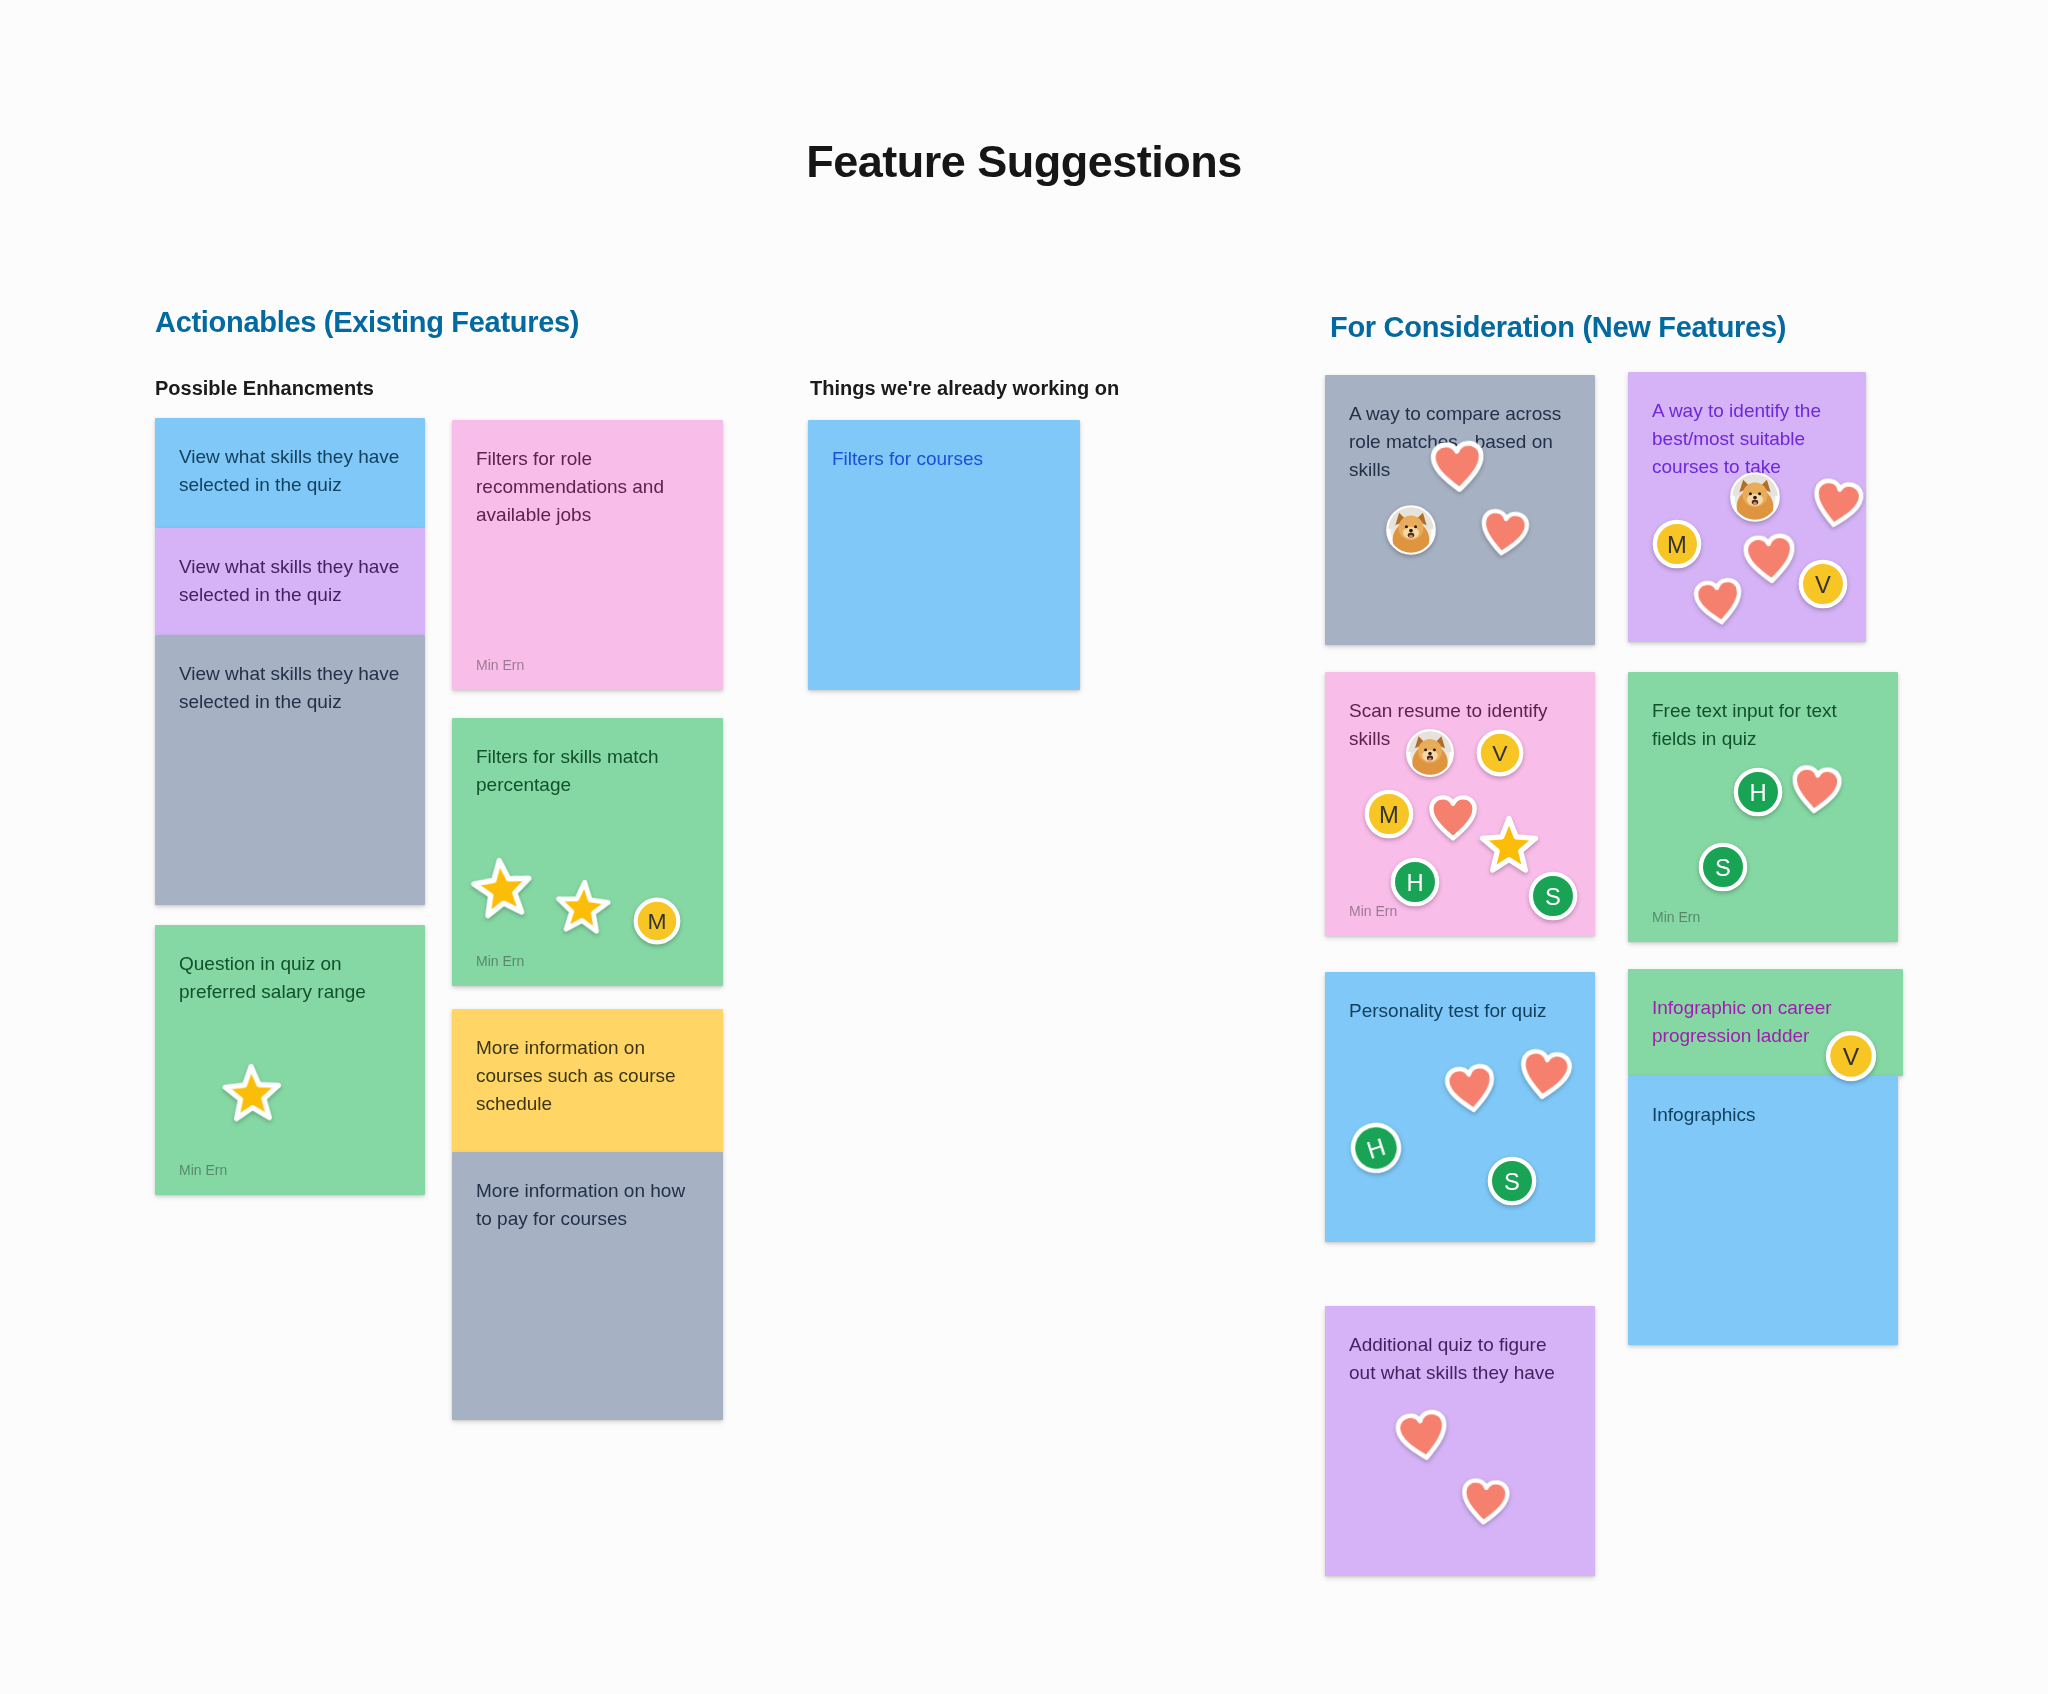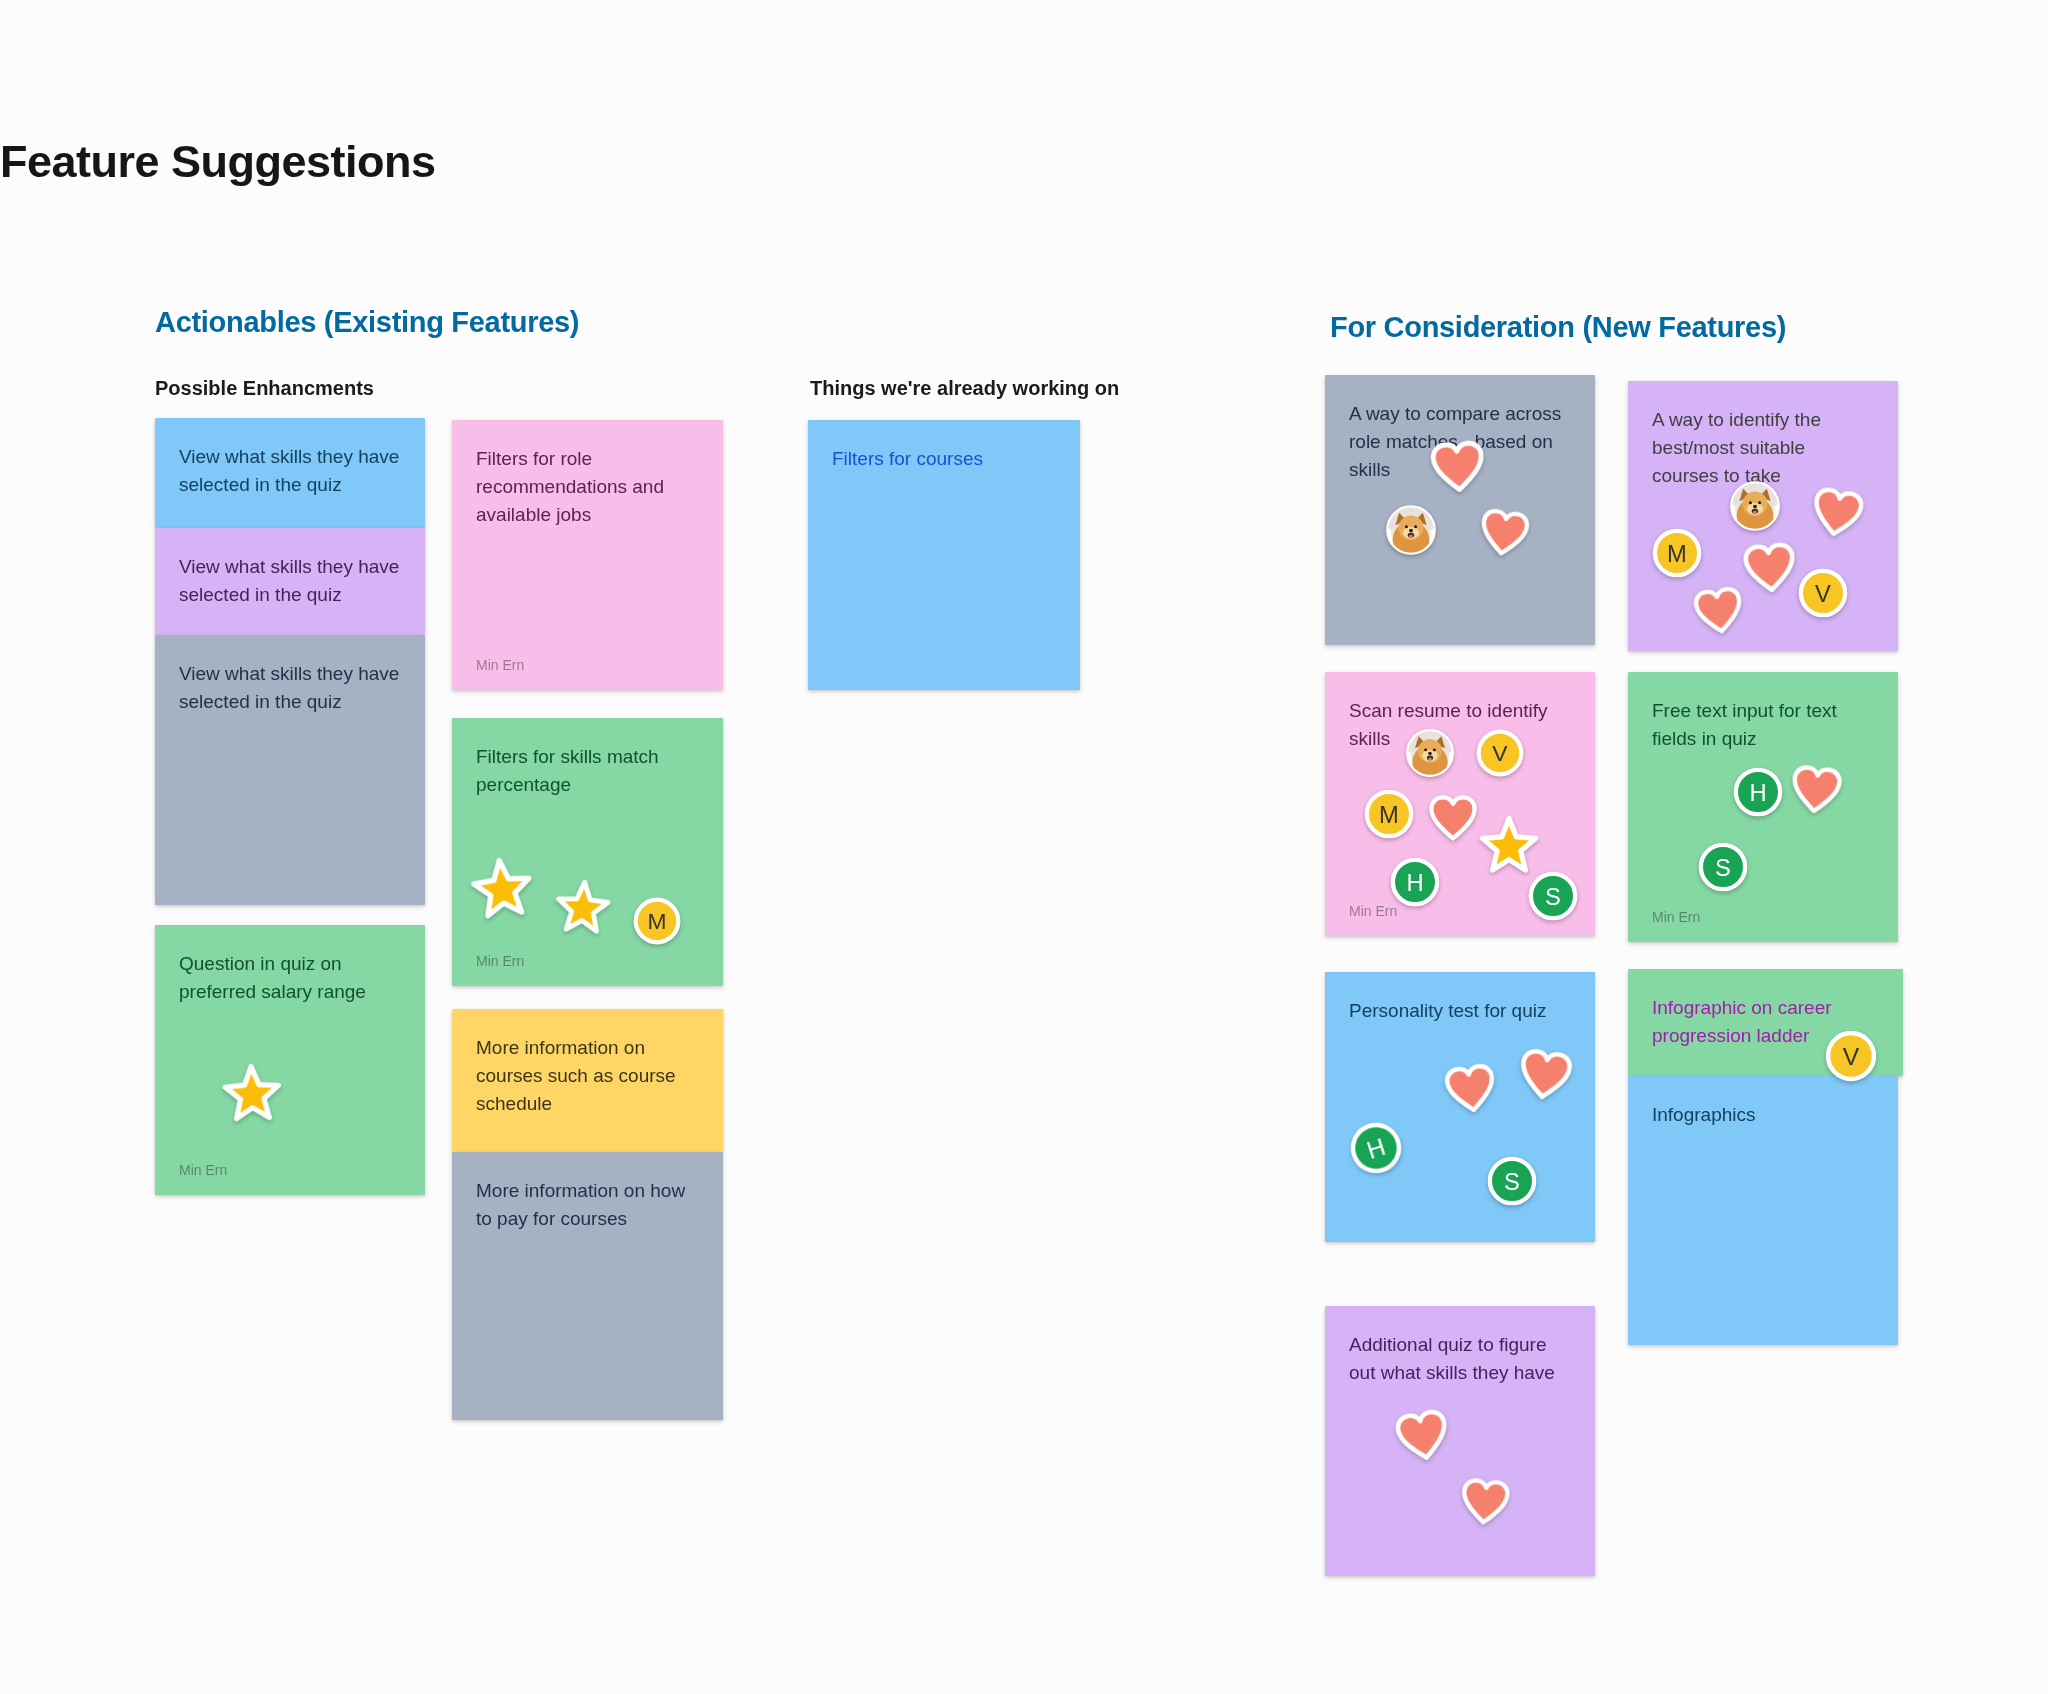--- a/index.html
+++ b/index.html
@@ -1,21 +1,21 @@
 <!DOCTYPE html>
 <html><head>
 <meta charset="utf-8">
 <style>
   html,body{margin:0;padding:0;background:#FCFCFC;}
   .canvas{
     position:relative;width:2048px;height:1694px;background:#FCFCFC;
     font-family:"Liberation Sans",sans-serif;overflow:hidden;
   }
   .board-title{
-    position:absolute;top:136px;left:0;width:100%;
+    position:absolute;top:136px;left:0;width:100%;text-align:center;
     font-size:45px;font-weight:700;color:#161616;margin:0;letter-spacing:-0.5px;
   }
   .section-heading{position:absolute;font-size:29px;font-weight:700;color:#0369a1;margin:0;letter-spacing:-0.3px;}
   .sub-heading{position:absolute;font-size:20px;font-weight:700;color:#1b1b1b;margin:0;}
   #notes-layer{position:absolute;left:0;top:0;width:100%;height:100%;}
   .note{
     position:absolute;border-radius:1px;
     box-shadow:0 2px 5px rgba(0,0,0,0.16), 0 1px 2px rgba(0,0,0,0.08);
   }
   .note-text{padding:25px 24px 0 24px;font-size:19px;line-height:28px;}
@@ -104,21 +104,21 @@
         <circle cx="58.5" cy="44" r="2.8" fill="#2A1B12"></circle>
         <circle cx="50" cy="51" r="3.4" fill="#2A1B12"></circle>
         <ellipse cx="50" cy="59.5" rx="6" ry="4.5" fill="#4A2C1C"></ellipse>
         <ellipse cx="50" cy="61.5" rx="3.2" ry="2.6" fill="#E97E72"></ellipse>
       </g>
         </svg>
         <svg class="sticker" viewBox="0 0 100 100" style="left:152px;top:132px;width:54px;height:54px;transform:rotate(8deg);">
           <path d="M50 86 C24 64 10 48 10 31 C10 18 20 10 31 10 C40 10 47 15 50 22 C53 15 60 10 69 10 C80 10 90 18 90 31 C90 48 76 64 50 86 Z" fill="#F5806E" stroke="#FFFFFF" stroke-width="8" stroke-linejoin="round"></path>
         </svg>
       </div>
-      <div class="note" style="left: 1628px; top: 381px; width: 270px; height: 270px; background: rgb(213, 179, 246); color: #404040;">
+      <div class="note" style="left: 1628px; top: 372px; width: 238px; height: 270px; background: rgb(213, 179, 246); color: #6d28d9;">
         <div class="note-text">A way to identify the best/most suitable courses to take</div>
         <svg class="sticker" viewBox="0 0 100 100" style="left:100px;top:98px;width:54px;height:54px;transform:rotate(0deg);">
           <defs>
             <clipPath id="dogclip10_0">
               <circle cx="50" cy="50" r="42"></circle>
             </clipPath>
           </defs>
       <circle cx="50" cy="50" r="42" fill="#EDEAE4" stroke="#FFFFFF" stroke-width="8"></circle>
       <g clip-path="url(#dogclip10_0)">
         <rect x="4" y="4" width="92" height="44" fill="#E7E3DC"></rect>

